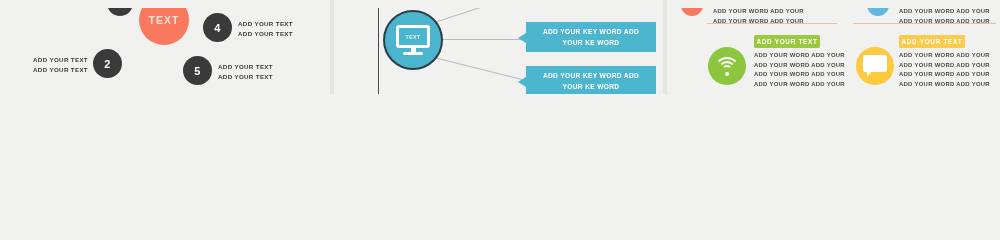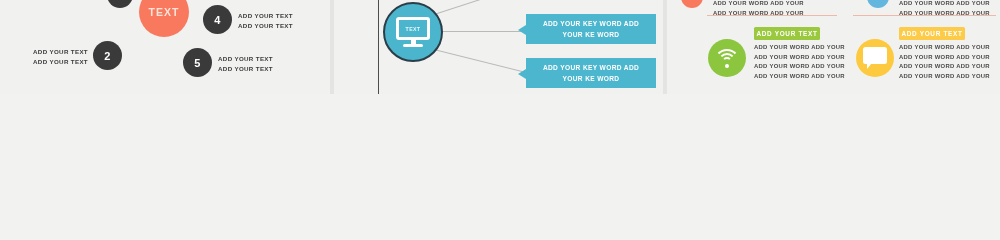--- a/index.html
+++ b/index.html
@@ -14,21 +14,21 @@
     font-family: "Liberation Sans", sans-serif;
   }
   #stage {
     position: relative;
     width: 1000px;
     height: 94px;
     background: #f1f1f0;
   }
   .panel {
     position: absolute;
-    top: 0;
+    top: 8px;
     height: 94px;
     background: #f1f1f0;
     overflow: hidden;
   }
   #panel-1 { left: 0; width: 333px; }
   #panel-2 { left: 334px; width: 332px; }
   #panel-3 { left: 667px; width: 333px; }
 
   .panel-divider {
     position: absolute;

